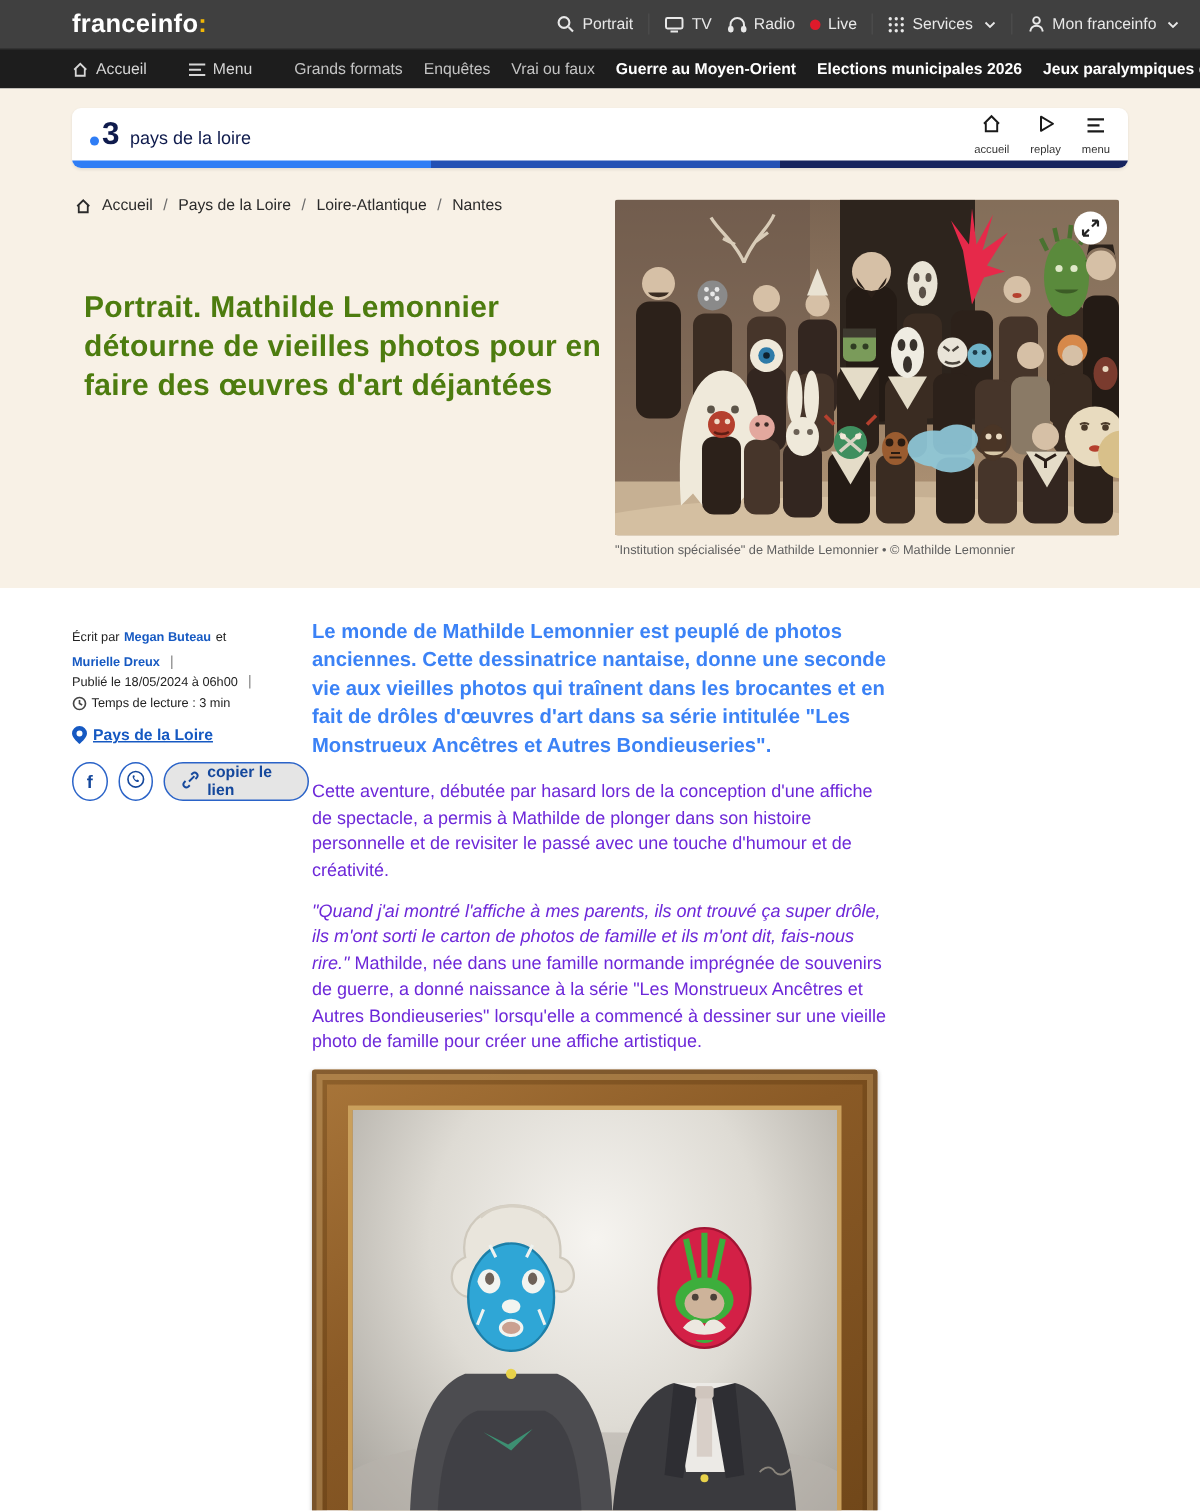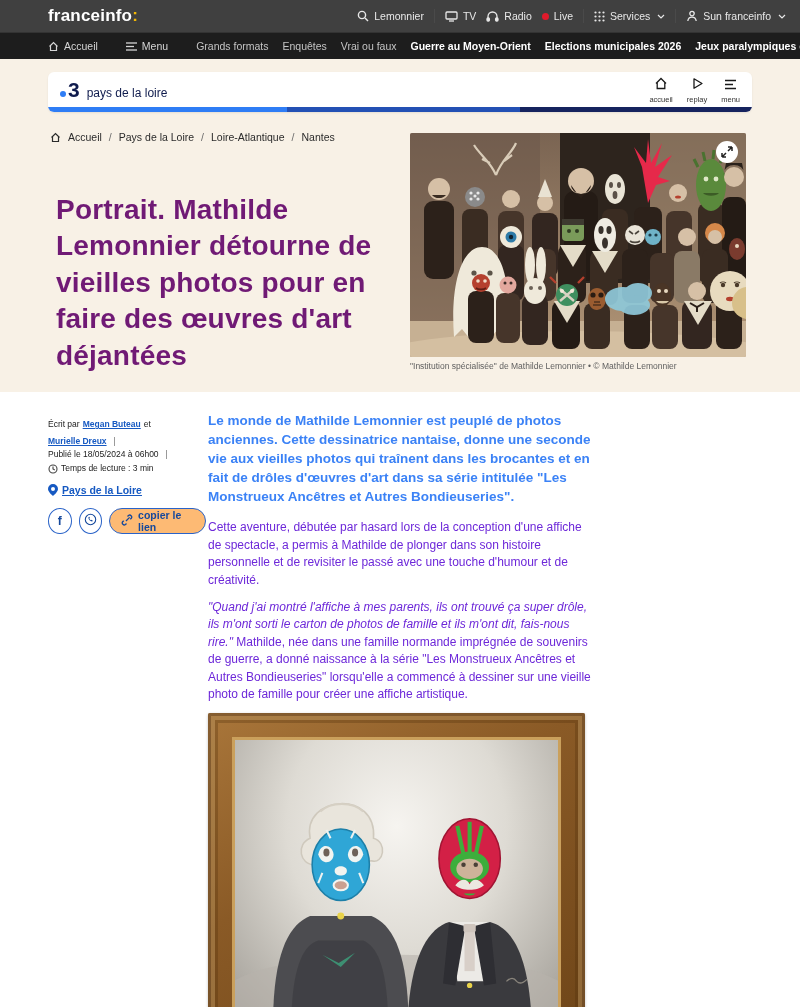--- a/index.html
+++ b/index.html
@@ -40,42 +40,42 @@
   .region-actions { margin-left:auto; display:flex; gap:14px; }
   .ra-btn { display:flex; flex-direction:column; align-items:center; gap:1px; cursor:pointer; color:#1a1a1a; }
   .ra-btn .lbl { font-size:7.5px; color:#333; }
   .region-bar { height:5px; background:linear-gradient(90deg,#2f7df5 0%,#2f7df5 34%,#2350b4 34%,#2350b4 67%,#16235e 67%,#16235e 100%); }
 
   .breadcrumb { position:absolute; top:72px; left:50px; display:flex; align-items:center; gap:7px;
                 font-size:10.5px; color:#2b2b2b; }
   .bc-item { cursor:pointer; white-space:nowrap; }
   .bc-sep { color:#6b6b6b; }
 
-  .article-title { position:absolute; top:133px; left:56px; width:360px; font-size:28px; line-height:1.3;
-                   font-weight:700; color:#701a75; letter-spacing:.2px; }
+  .article-title { position:absolute; top:133px; left:56px; width:360px; font-size:20px; line-height:1.3;
+                   font-weight:700; color:#4d7c0f; letter-spacing:.2px; }
 
   .hero-fig { position:absolute; top:74px; left:410px; width:336px; height:224px; border-radius:2px; overflow:hidden; }
   .hero-fig svg { display:block; }
   .hero-caption { position:absolute; top:302px; left:410px; width:336px; font-size:8.5px; color:#5f5f5f; }
 
   
   .article { position:absolute; top:392px; left:0; width:780px; height:615px; background:#fff; }
 
   .meta-col { position:absolute; top:26px; left:48px; width:158px; }
   .meta-line { font-size:8.5px; color:#222; line-height:1.6; display:flex; align-items:center; flex-wrap:wrap; gap:3px; }
   .meta-line.pipe::after { content:""; border-right:1px solid #9a9a9a; height:9px; margin-left:4px; display:inline-block; }
-  .author { color:#1659c2; font-weight:bold; text-decoration:underline; cursor:pointer; }
+  .author { color:#1659c2; font-weight:bold; cursor:pointer; }
   .meta-icon { color:#444; display:flex; }
   .location-link { margin-top:9px; display:flex; align-items:center; gap:4px; font-size:10.5px; font-weight:bold;
                    color:#1659c2; text-decoration:underline; cursor:pointer; }
   .share-row { margin-top:12px; display:flex; align-items:center; gap:7px; }
   .share-circle { width:26px; height:26px; border:1px solid #2a63c8; border-radius:50%; background:#fff;
                   display:flex; align-items:center; justify-content:center; color:#15489c; cursor:pointer;
                   font-size:12px; font-weight:bold; }
-  .share-pill { height:26px; border:1px solid #2a63c8; border-radius:13px; background:#fdba74; display:flex;
+  .share-pill { height:26px; border:1px solid #2a63c8; border-radius:13px; background:#e5e5e5; display:flex;
                 align-items:center; gap:5px; padding:0 11px; color:#15489c; font-size:10.5px; font-weight:bold; cursor:pointer; }
 
   .body-col { position:absolute; top:20px; left:208px; width:384px; }
   .intro { font-size:13.5px; font-weight:bold; color:#3b82f6; line-height:1.4; margin-bottom:13px; }
   .para { font-size:12px; color:#6d28d9; line-height:1.45; margin-bottom:10px; }
   .quote { font-style:italic; }
 
   .framed { margin-top:10px; width:377px; height:324px; padding:24px;
             background:linear-gradient(150deg,#a9763a 0%,#8a5a26 40%,#6e4518 100%);
             box-shadow:inset 0 0 0 3px rgba(60,30,5,.35), inset 0 0 0 7px rgba(255,214,150,.28),
@@ -95,21 +95,21 @@
       <span>franceinfo</span><span class="colon">:</span>
     </div>
     <div class="topbar-right">
       <div class="tb-item">
         <span class="meta-icon">
           <svg width="12" height="12" viewBox="0 0 12 12" fill="none" stroke="#e8e8e8" stroke-width="1.4">
               <circle cx="5" cy="5" r="3.6"></circle>
               <line x1="8" y1="8" x2="11" y2="11"></line>
             </svg>
         </span>
-        <span>Lemonnier</span>
+        <span>Portrait</span>
       </div>
       <div class="vdiv"></div>
       <div class="tb-item">
         <span class="meta-icon">
           <svg width="13" height="12" viewBox="0 0 13 12" fill="none" stroke="#e8e8e8" stroke-width="1.3">
               <rect x="1" y="2" width="11" height="7" rx="1"></rect>
               <line x1="4" y1="11" x2="9" y2="11"></line>
             </svg>
         </span>
         <span>TV</span>
@@ -151,21 +151,21 @@
         </span>
       </div>
       <div class="vdiv"></div>
       <div class="tb-item">
         <span class="meta-icon">
           <svg width="12" height="12" viewBox="0 0 12 12" fill="none" stroke="#e8e8e8" stroke-width="1.3">
               <circle cx="6" cy="3.6" r="2.2"></circle>
               <path d="M1.8,11 C2.2,8.4 4,7.2 6,7.2 C8,7.2 9.8,8.4 10.2,11"></path>
             </svg>
         </span>
-        <span>Sun franceinfo</span>
+        <span>Mon franceinfo</span>
         <span class="chev">
           <svg width="8" height="5" viewBox="0 0 8 5" fill="none" stroke="#e8e8e8" stroke-width="1.2">
               <path d="M1,1 L4,4 L7,1"></path>
             </svg>
         </span>
       </div>
     </div>
   </header>
 
   <nav class="subnav">

